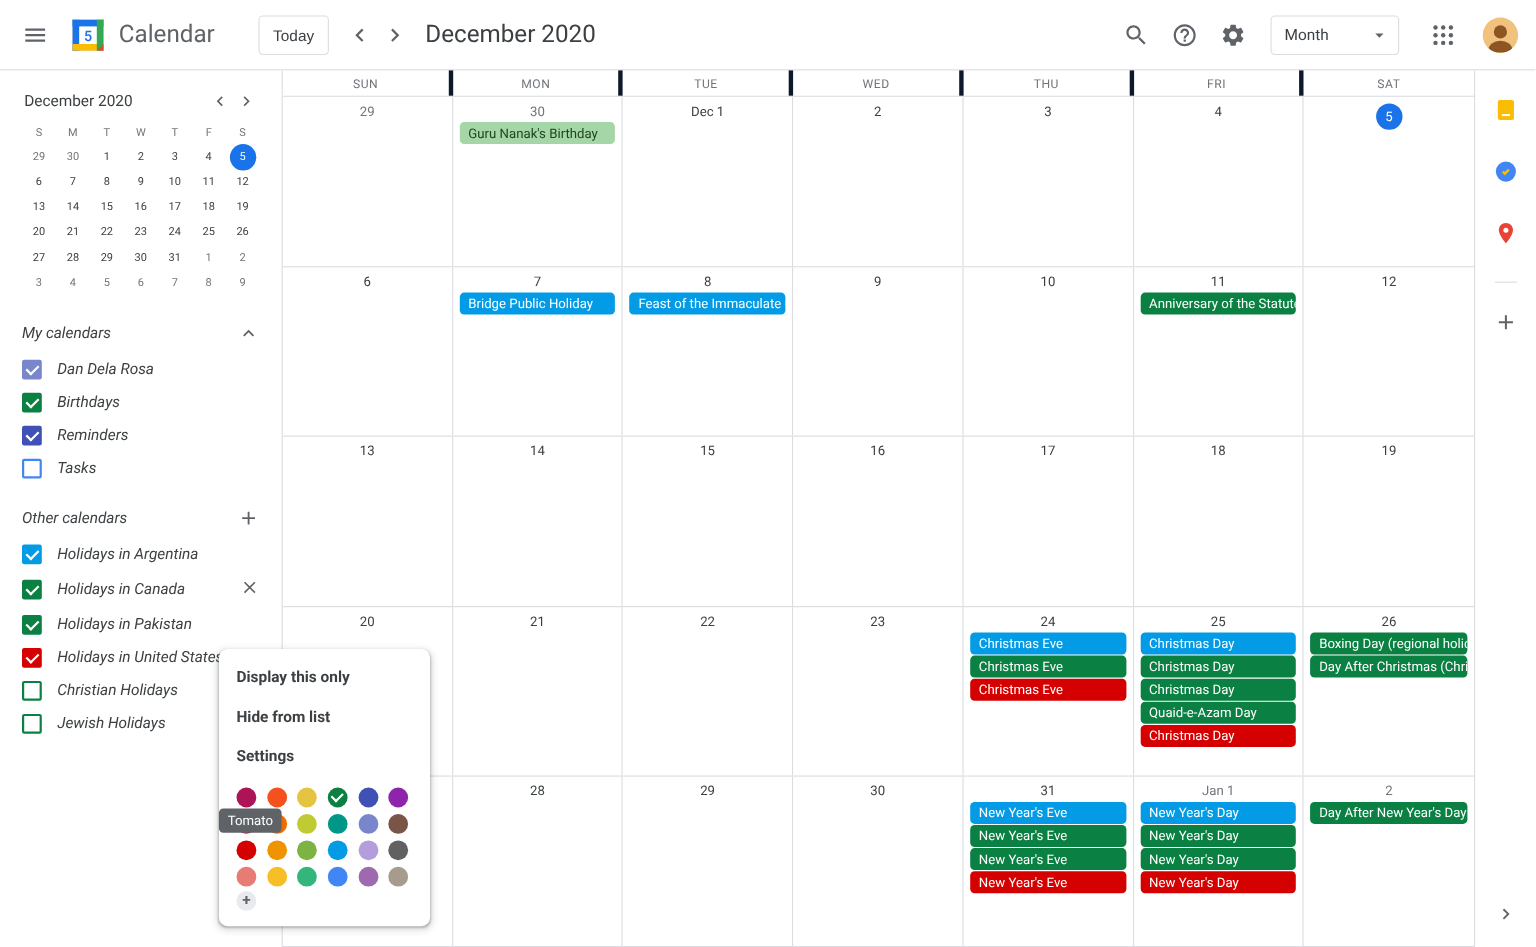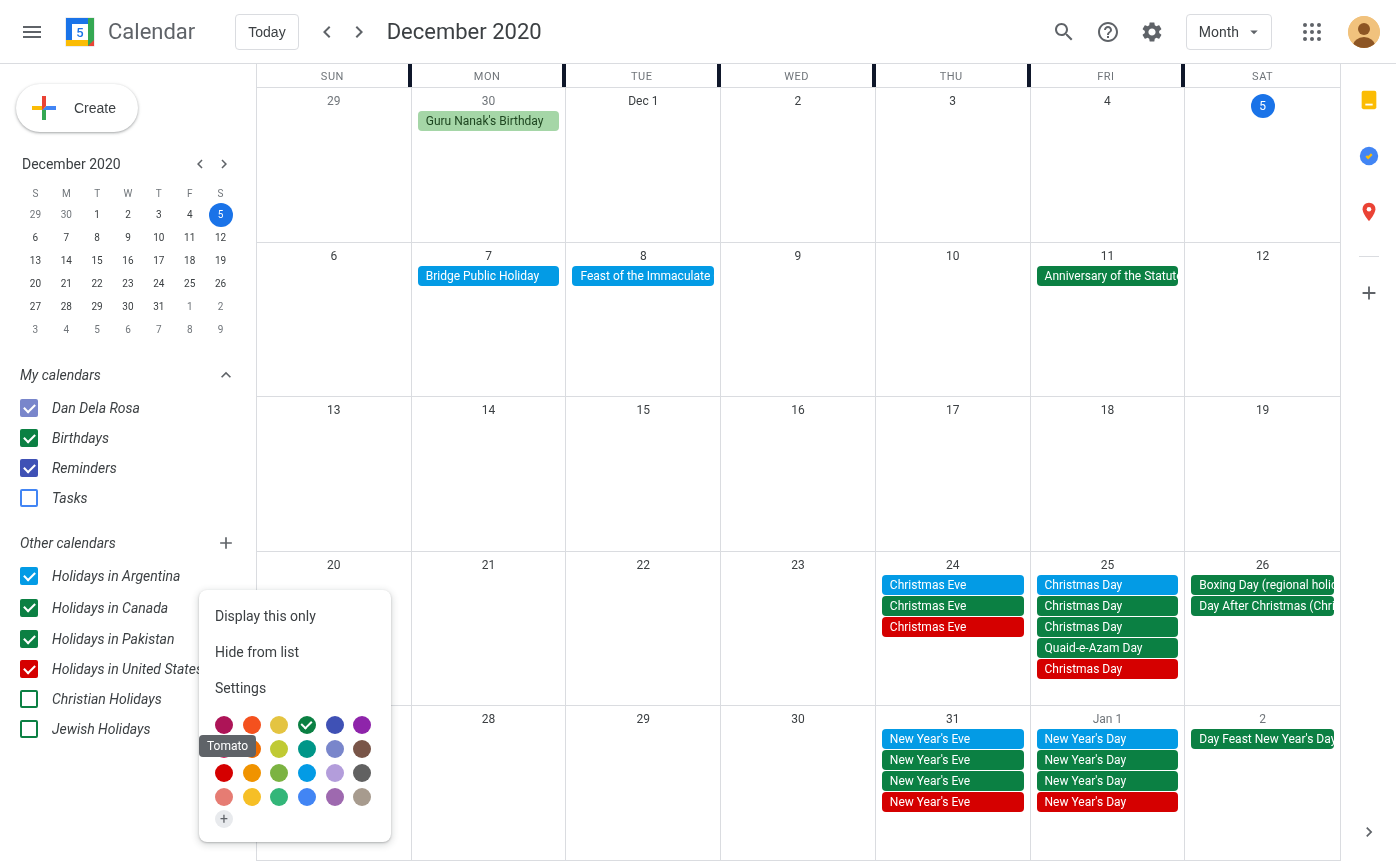--- a/index.html
+++ b/index.html
@@ -7,21 +7,21 @@
 .header { height: 64px; display: flex; align-items: center; padding: 8px; border-bottom: 1px solid #dadce0; }
 .menu-btn { width: 48px; height: 48px; border-radius: 50%; display: flex; align-items: center; justify-content: center; cursor: pointer; }
 .logo { display: flex; align-items: center; margin-left: 4px; }
 .logo-icon { width: 40px; height: 40px; position: relative; }
 .logo-text { font-size: 22px; color: #5f6368; margin-left: 8px; margin-right: 40px; }
 .today-btn { height: 36px; padding: 0 12px; border: 1px solid #dadce0; border-radius: 4px; background: #fff; font-size: 14px; color: #3c4043; cursor: pointer; margin-right: 12px; }
 .nav-arrow { width: 32px; height: 32px; border-radius: 50%; display: flex; align-items: center; justify-content: center; cursor: pointer; color: #5f6368; }
 .title { font-size: 22px; color: #3c4043; margin-left: 12px; }
 .spacer { flex: 1; }
 .tool-icon { width: 40px; height: 40px; border-radius: 50%; display: flex; align-items: center; justify-content: center; cursor: pointer; color: #5f6368; margin: 0 2px; }
-.view-select { height: 36px; padding: 0 8px 0 12px; border: 1px solid #dadce0; border-radius: 4px; display: flex; align-items: center; cursor: pointer; margin: 0 12px; }
+.view-select { height: 36px; padding: 0 8px 0 12px; border: 1px solid #dadce0; border-radius: 4px; display: flex; align-items: center; cursor: pointer; margin: 0 12px; gap: 31px; }
 .apps-icon { width: 40px; height: 40px; display: flex; align-items: center; justify-content: center; cursor: pointer; margin: 0 8px; }
 .avatar { width: 32px; height: 32px; border-radius: 50%; background: #f1c27d; margin: 0 8px; cursor: pointer; overflow: hidden; }
 
 .main { display: flex; height: calc(100vh - 64px); }
 .sidebar { width: 256px; padding: 16px 20px 0 12px; overflow-y: auto; }
 .create-btn { height: 48px; padding: 0 22px 0 10px; border: none; border-radius: 24px; background: #fff; box-shadow: 0 1px 2px rgba(60,64,67,0.3), 0 1px 3px 1px rgba(60,64,67,0.15); display: flex; align-items: center; cursor: pointer; margin: 4px 0 20px 4px; }
 .create-btn span:last-child { margin-left: 12px; font-size: 14px; color: #3c4043; }
 .plus-icon { width: 36px; height: 36px; }
 
 .mini-cal { margin-bottom: 16px; padding-left: 8px; }
@@ -64,21 +64,21 @@
 .event.green { background: #0b8043; }
 .event.blue { background: #039be5; }
 .event.red { background: #d50000; }
 .event.soft { background: #a5d6a7; color: #1e4620; }
 
 .side-panel { width: 56px; border-left: 1px solid #dadce0; display: flex; flex-direction: column; align-items: center; padding-top: 16px; position: relative; }
 .side-icon { width: 40px; height: 40px; border-radius: 50%; display: flex; align-items: center; justify-content: center; cursor: pointer; margin-bottom: 16px; }
 .side-divider { width: 20px; height: 1px; background: #dadce0; margin: 8px 0 16px 0; }
 .side-chevron { position: absolute; bottom: 16px; cursor: pointer; color: #5f6368; }
 
-.context-menu { position: absolute; left: 199px; top: 590px; width: 192px; background: #fff; border-radius: 8px; box-shadow: 0 2px 6px 2px rgba(60,64,67,0.15), 0 1px 2px rgba(60,64,67,0.3); padding: 8px 0; z-index: 100; }
+.context-menu { position: absolute; left: 199px; top: 590px; width: 192px; background: #fff; border-radius: 8px; box-shadow: 0 2px 6px 2px rgba(60,64,67,0.15), 0 1px 2px rgba(60,64,67,0.3); padding: 8px 0; z-index: 100; font-weight: bold; }
 .ctx-item { padding: 10px 16px; font-size: 14px; color: #3c4043; cursor: pointer; }
 .color-grid { display: grid; grid-template-columns: repeat(6, 1fr); gap: 6px; padding: 10px 16px 4px 16px; }
 .color-swatch { width: 18px; height: 18px; border-radius: 50%; cursor: pointer; display: flex; align-items: center; justify-content: center; }
 .color-swatch.sel::after { content: ''; width: 5px; height: 8px; border: solid #fff; border-width: 0 2px 2px 0; transform: rotate(45deg) translate(-1px, -1px); }
 .color-add { width: 18px; height: 18px; border-radius: 50%; background: #e8eaed; display: flex; align-items: center; justify-content: center; color: #5f6368; font-size: 14px; cursor: pointer; }
 .tooltip { position: absolute; left: 199px; top: 735px; background: #5f6368; color: #fff; font-size: 12px; padding: 4px 8px; border-radius: 4px; z-index: 101; }
 </style>
 </head>
 <body>
 
@@ -151,30 +151,20 @@
     <svg viewBox="0 0 32 32">
         <circle cx="16" cy="16" r="16" fill="#f1c27d"></circle>
         <circle cx="16" cy="13" r="6" fill="#8d5524"></circle>
         <ellipse cx="16" cy="30" rx="11" ry="9" fill="#8d5524"></ellipse>
       </svg>
   </div>
 </div>
 
 <div class="main">
   <div class="sidebar">
-    <button class="create-btn">
-      <svg class="plus-icon" viewBox="0 0 36 36">
-        <path fill="#34A853" d="M16 16v14h4V20z"></path>
-          <path fill="#4285F4" d="M30 16H20l-4 4h14z"></path>
-          <path fill="#FBBC05" d="M6 16v4h10l4-4z"></path>
-          <path fill="#EA4335" d="M20 16V6h-4v14z"></path>
-          <path fill="none" d="M0 0h36v36H0z"></path>
-      </svg>
-      <span>Create</span>
-    </button>
 
     <div class="mini-cal">
       <div class="mini-header">
         <span class="mini-title">December 2020</span>
         <div class="nav-arrow" style="width:24px;height:24px">
             <svg width="18" height="18" viewBox="0 0 24 24" fill="#5f6368">
               <path d="M15.41 7.41L14 6l-6 6 6 6 1.41-1.41L10.83 12z"></path>
             </svg>
           </div>
         <div class="nav-arrow" style="width:24px;height:24px">
@@ -444,21 +434,21 @@
           </div>
           <div class="day-cell">
             <div class="day-num other"><span>Jan 1</span></div>
             <div class="event blue">New Year's Day</div>
             <div class="event green">New Year's Day</div>
             <div class="event green">New Year's Day</div>
             <div class="event red">New Year's Day</div>
           </div>
           <div class="day-cell">
             <div class="day-num other"><span>2</span></div>
-            <div class="event green">Day Feast New Year's Day</div>
+            <div class="event green">Day After New Year's Day</div>
           </div>
         </div>
       </div>
   </div>
 
   <div class="side-panel">
     <div class="side-icon">
         <svg width="22" height="22" viewBox="0 0 24 24">
           <rect x="4" y="2" width="16" height="20" rx="2" fill="#fbbc04"></rect>
           <rect x="8" y="16" width="8" height="2" fill="#fff"></rect>

